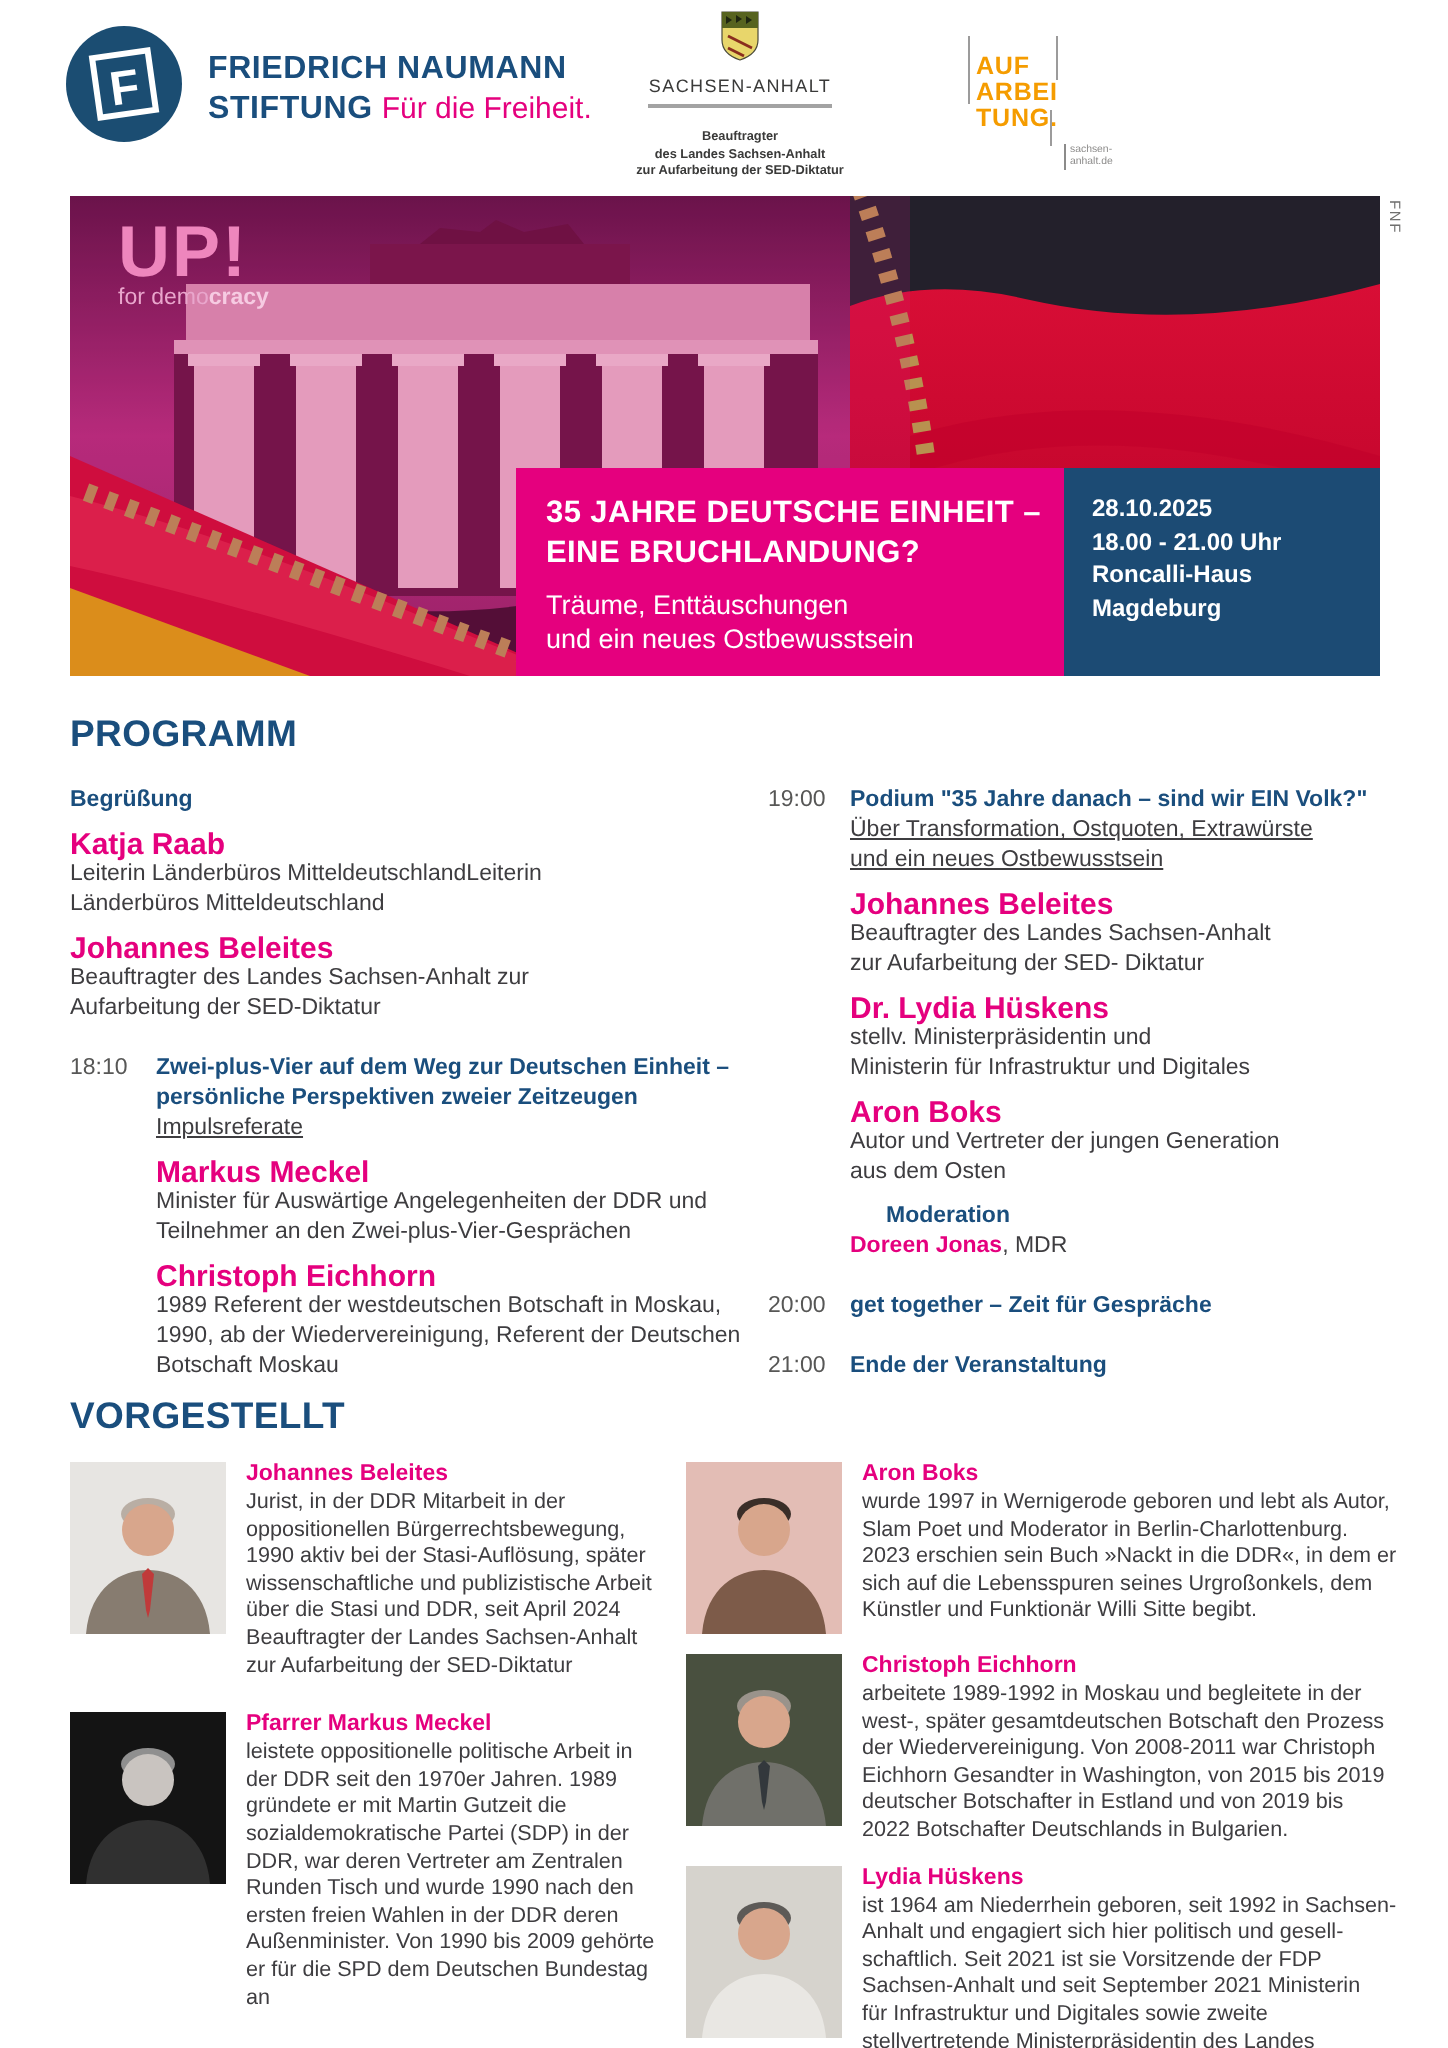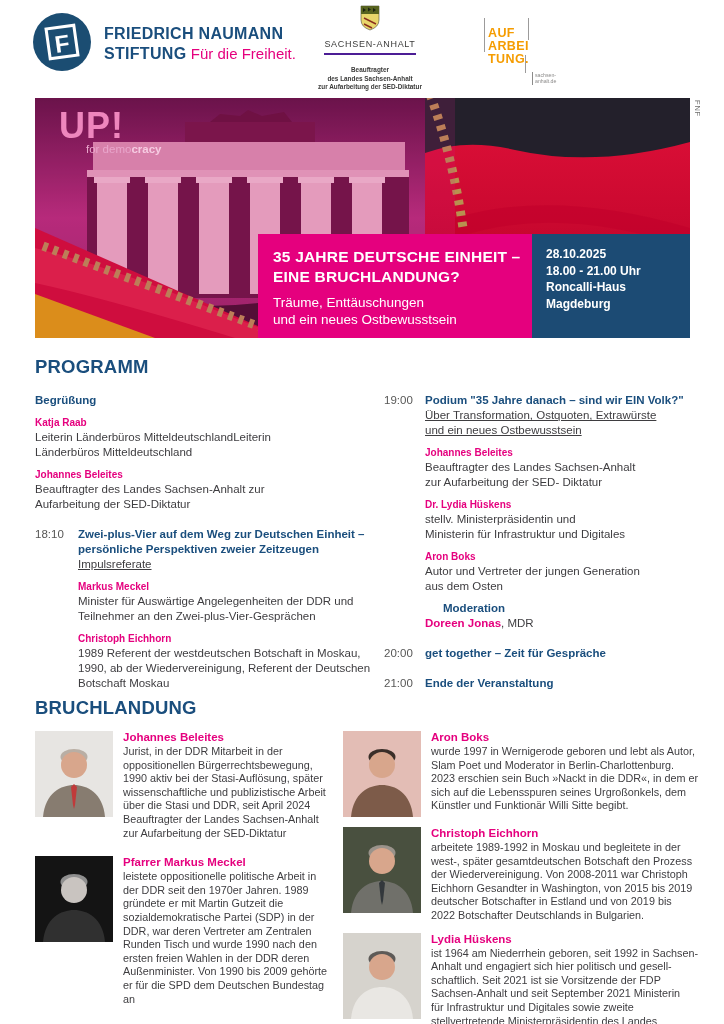--- a/index.html
+++ b/index.html
@@ -9,57 +9,57 @@
     -webkit-font-smoothing:antialiased; overflow:hidden;
   }
   
   .header { position:absolute; top:0; left:0; width:724px; height:98px; }
   .fnf-logo { position:absolute; left:33px; top:13px; display:flex; align-items:center; gap:13px; }
   .fnf-wordmark { line-height:20px; }
   .fnf-name { font-size:16px; font-weight:700; color:#1A4E7D; letter-spacing:.3px; }
   .fnf-tagline { font-size:15px; color:#E5007E; font-weight:400; }
   .sa-logo { position:absolute; left:316px; top:5px; width:108px; text-align:center; }
   .sa-crest { display:block; margin:0 auto 2px auto; }
-  .sa-wordmark { display:inline-block; font-size:9px; letter-spacing:.7px; color:#3A3A39; padding-bottom:4px; border-bottom:2px solid #4c1d95; }
+  .sa-wordmark { display:inline-block; font-size:9px; letter-spacing:.7px; color:#3A3A39; padding-bottom:4px; border-bottom:2px solid #a3a3a3; }
   .sa-sub { margin-top:11px; font-size:6.4px; font-weight:700; color:#3A3A39; line-height:8.6px; }
   .auf-logo { position:absolute; left:488px; top:27px; width:70px; }
   .auf-line { font-size:12.5px; line-height:13px; font-weight:700; color:#F59C00; letter-spacing:.4px; }
   .auf-bar { position:absolute; width:1px; background:#9C9B9B; }
   .auf-bar1 { left:-4px; top:-9px; height:34px; }
   .auf-bar2 { left:40px; top:-9px; height:22px; }
   .auf-bar3 { left:37px; top:28px; height:18px; }
   .auf-url { position:absolute; left:44px; top:45px; font-size:5.2px; line-height:6.4px; color:#8C8B8A; border-left:1px solid #8C8B8A; padding-left:2px; text-align:left; }
   .fnf-credit { position:absolute; left:693px; top:100px; writing-mode:vertical-rl; font-size:7.5px; letter-spacing:.8px; color:#6F6F6E; }
   
   .banner { position:absolute; left:35px; top:98px; width:655px; height:240px; overflow:hidden; background:#8f2361; }
   .banner svg.art { position:absolute; left:0; top:0; }
   .up-logo { position:absolute; left:24px; top:10px; }
   .up-word { font-size:36px; line-height:36px; font-weight:800; color:#EE86BD; letter-spacing:1px; }
-  .up-tagline { font-size:11.5px; color:#E9A6CC; margin-top:-1px;margin-left:27px; }
+  .up-tagline { font-size:11.5px; color:#E9A6CC; margin-top:-1px; }
   .up-tagline b { color:#F6CBE2; }
   .title-box { position:absolute; left:223px; bottom:0; width:274px; height:104px; background:#E5007E; box-sizing:border-box; padding:13px 0 0 15px; color:#fff; }
   .title-line { font-size:15.5px; font-weight:700; line-height:19.5px; letter-spacing:.2px; }
   .subtitle-block { margin-top:8px; }
   .subtitle-line { font-size:13.5px; line-height:17px; }
   .info-box { position:absolute; left:497px; bottom:0; width:158px; height:104px; background:#1C4B74; box-sizing:border-box; padding:12px 0 0 14px; color:#fff; }
   .info-line { font-size:12px; font-weight:700; line-height:16.5px; }
   
   .section-heading { font-size:18.5px; font-weight:700; color:#1A4E7D; letter-spacing:.2px; }
   .programm { position:absolute; left:35px; top:356px; width:677px; }
   .prog-grid { display:flex; margin-top:15px; }
   .prog-col-left { width:349px; flex-shrink:0; }
   .prog-col-right { width:328px; }
   .prog-item { display:flex; margin-bottom:15px; }
   .prog-time { width:43px; flex-shrink:0; font-size:11.5px; color:#575756; padding-top:1px; }
   .prog-col-right .prog-time { width:41px; }
   .prog-body { flex:1; }
   .prog-title { font-size:11.5px; font-weight:700; color:#1A4E7D; line-height:15px; white-space:pre-line; }
   .prog-note { font-size:11.5px; color:#3E3D40; line-height:15px; white-space:pre-line;text-decoration:underline; }
   .speaker { margin-top:7px; }
-  .speaker-name { font-size:10px; font-weight:700; color:#E5007E; line-height:15px; }
+  .speaker-name { font-size:15px; font-weight:700; color:#E5007E; line-height:15px; }
   .speaker-desc { font-size:11.5px; color:#3E3D40; line-height:15px; white-space:pre-line; }
   .moderation { margin-top:7px; }
   .moderation-label { font-size:11.5px; font-weight:700; color:#1A4E7D; line-height:15px;padding-left:18px; }
   .moderation-line { font-size:11.5px; line-height:15px; }
   .moderation-name { font-weight:700; color:#E5007E; }
   .moderation-suffix { color:#3E3D40; }
   .vorgestellt { position:absolute; left:35px; top:697px; width:677px; }
   .vg-grid { display:flex; margin-top:12px; }
   .vg-col-left { width:308px; flex-shrink:0; }
   .vg-col-right { width:369px; }
@@ -297,21 +297,21 @@
         <div class="prog-body">
           <div class="prog-title">Ende der Veranstaltung</div>
         </div>
       </div>
 
     </div>
   </div>
 </div>
 
 <div class="vorgestellt">
-  <div class="section-heading">BRUCHLANDUNG</div>
+  <div class="section-heading">VORGESTELLT</div>
   <div class="vg-grid">
     <div class="vg-col-left">
 
       <div class="profile">
         <span class="photo pv-beleites">
           <svg viewBox="0 0 78 86" width="78" height="86">
             <rect class="ph-bg" width="78" height="86"></rect>
             <ellipse class="ph-hair" cx="39" cy="26" rx="13.5" ry="8"></ellipse>
             <circle class="ph-head" cx="39" cy="34" r="13"></circle>
             <path class="ph-body" d="M8,86 C10,62 26,54 39,54 C52,54 68,62 70,86 Z"></path>

